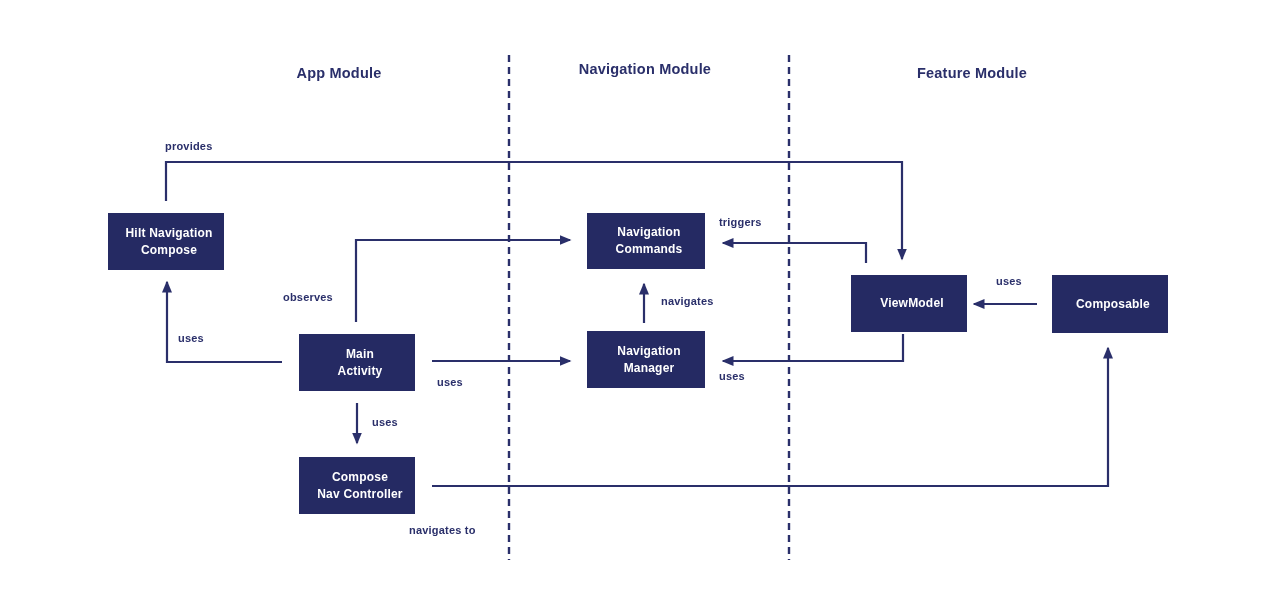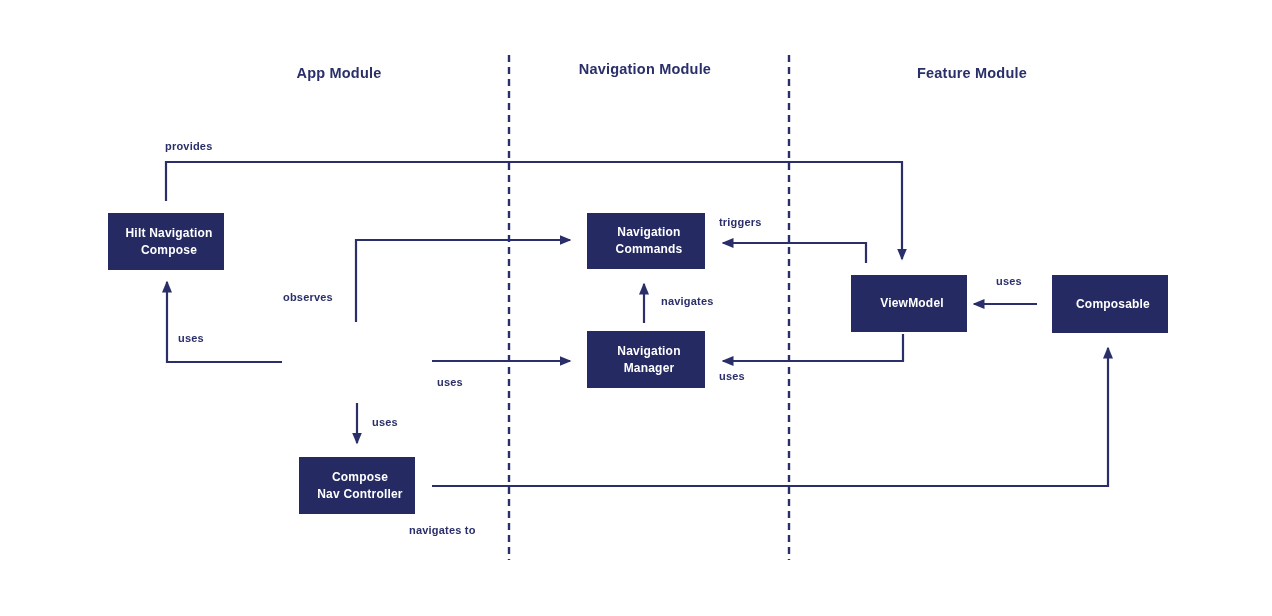--- a/index.html
+++ b/index.html
@@ -96,20 +96,22 @@
     <path class="edge" d="M1037 304 L974 304" marker-end="url(#arrow)"></path>
     <path class="edge" d="M432 486 L1108 486 L1108 348" marker-end="url(#arrow)"></path>
   </svg>
 
   <div class="module-title" style="left:269px; top:65px; width:140px;">App Module</div>
   <div class="module-title" style="left:564px; top:61px; width:162px;">Navigation Module</div>
   <div class="module-title" style="left:892px; top:65px; width:160px;">Feature Module</div>
 
   <div class="node" style="left:108px; top:213px; width:116px; height:57px;">Hilt Navigation
 Compose</div>
+  <div class="node" style="left:299px; top:334px; width:116px; height:57px;">Main
+Activity</div>
   <div class="node" style="left:299px; top:457px; width:116px; height:57px;">Compose
 Nav Controller</div>
   <div class="node" style="left:587px; top:213px; width:118px; height:56px;">Navigation
 Commands</div>
   <div class="node" style="left:587px; top:331px; width:118px; height:57px;">Navigation
 Manager</div>
   <div class="node" style="left:843px; top:275px; width:116px; height:57px;margin-left:8px;">ViewModel</div>
   <div class="node" style="left:1052px; top:275px; width:116px; height:58px;">Composable</div>
 
   <div class="edge-label" style="left:165px; top:140px;">provides</div>

